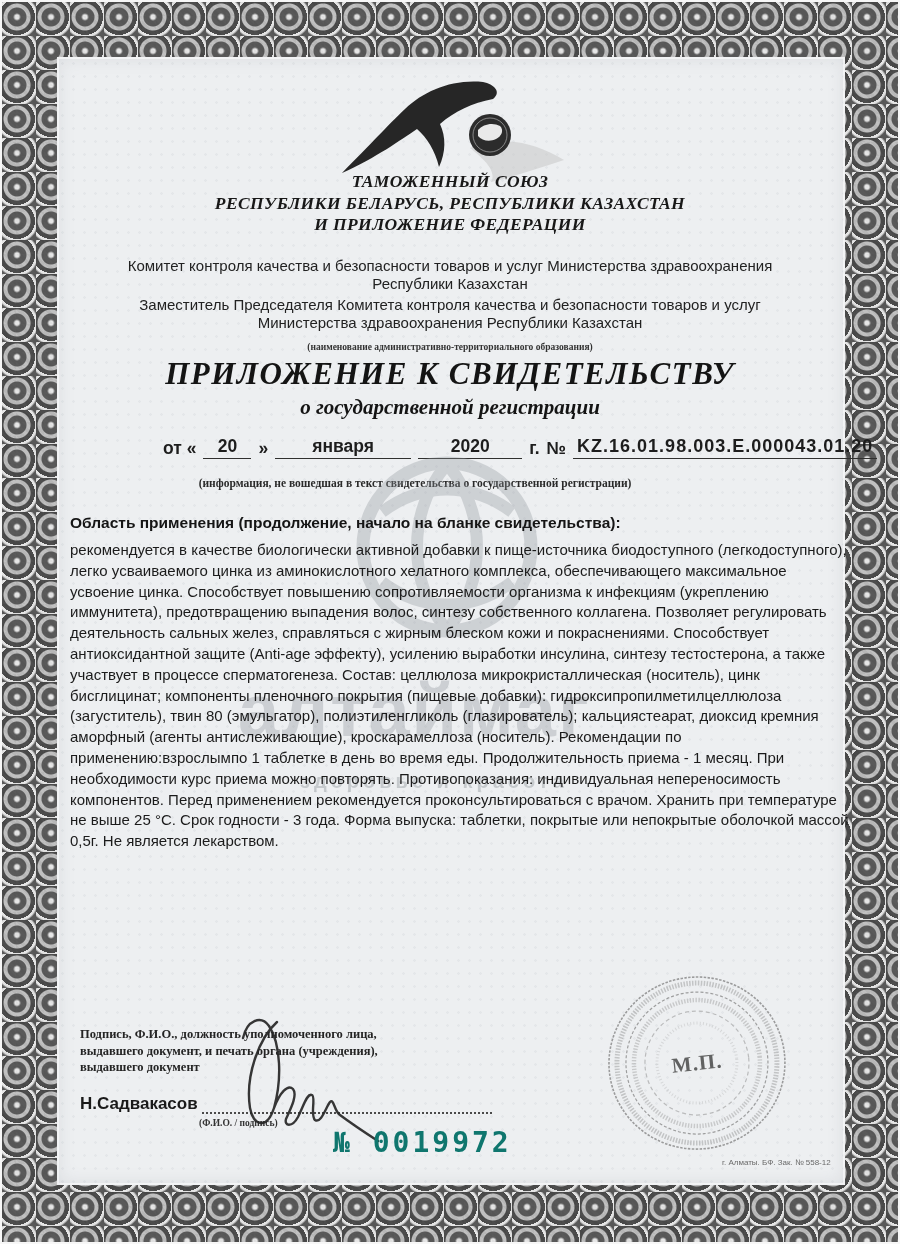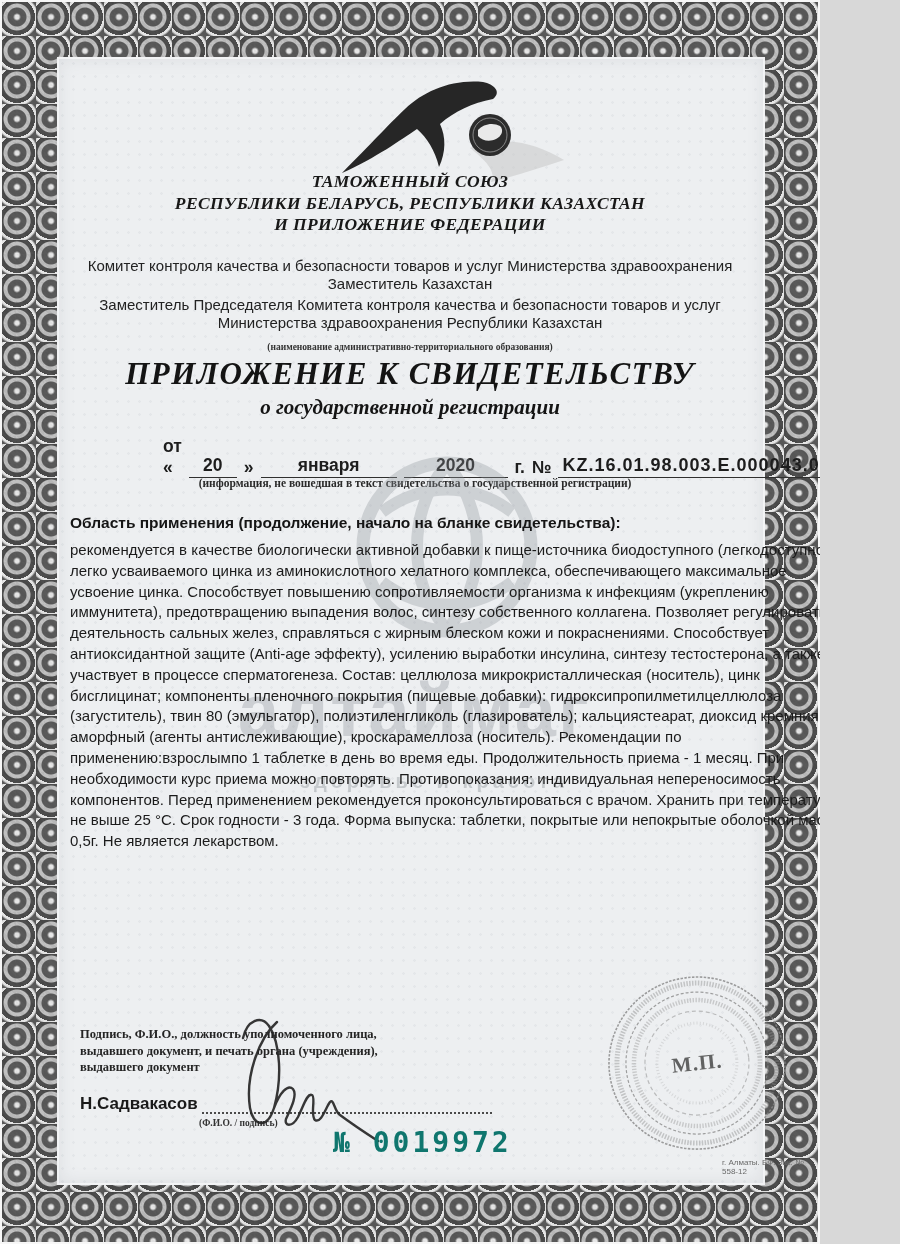--- a/index.html
+++ b/index.html
@@ -1,16 +1,16 @@
 <!DOCTYPE html>
 <html lang="ru"><head>
 <meta charset="utf-8">
 <style>
   html,body{margin:0;padding:0;background:#d8d8d8;}
-  .canvas{position:relative;width:820px;height:1244px;background:#f7f7f7;overflow:hidden;
+  .canvas{position:relative;width:900px;height:1244px;background:#f7f7f7;overflow:hidden;
           font-family:"Liberation Sans",sans-serif;color:#1c1c1c;}
   
   .frame{position:absolute;inset:2px;
     background-color:#787878;
     background-image:
       repeating-radial-gradient(circle at 15px 15px, rgba(245,245,245,.85) 0 2px, rgba(85,85,85,.92) 4px 9px, rgba(205,205,205,.8) 10px 13px, rgba(70,70,70,.9) 14px 18px),
       repeating-linear-gradient(45deg, rgba(255,255,255,.14) 0 3px, rgba(0,0,0,.2) 3px 7px);
     background-size:34px 34px,14px 14px;}
   .paper{position:absolute;left:57px;top:57px;right:55px;bottom:59px;background:#edeff1;
     box-shadow:inset 0 0 0 2px rgba(255,255,255,.55), inset 0 0 18px rgba(120,130,140,.18);
@@ -71,21 +71,21 @@
   </div>
 
   <div class="abs ctr union" style="top:171px;">
     <div>ТАМОЖЕННЫЙ СОЮЗ</div>
     <div>РЕСПУБЛИКИ БЕЛАРУСЬ, РЕСПУБЛИКИ КАЗАХСТАН</div>
     <div>И ПРИЛОЖЕНИЕ ФЕДЕРАЦИИ</div>
   </div>
 
   <div class="abs ctr committee" style="top:257px;">
     <div>Комитет контроля качества и безопасности товаров и услуг Министерства здравоохранения</div>
-    <div>Заместитель Казахстан</div>
+    <div>Республики Казахстан</div>
   </div>
   <div class="abs ctr committee" style="top:296px;">
     <div>Заместитель Председателя Комитета контроля качества и безопасности товаров и услуг</div>
     <div>Министерства здравоохранения Республики Казахстан</div>
   </div>
 
   <div class="abs ctr tiny-serif" style="top:342px;">(наименование административно-территориального образования)</div>
 
   <div class="abs ctr title-main" style="top:356px;">ПРИЛОЖЕНИЕ К СВИДЕТЕЛЬСТВУ</div>
   <div class="abs ctr title-sub" style="top:395px;">о государственной регистрации</div>

